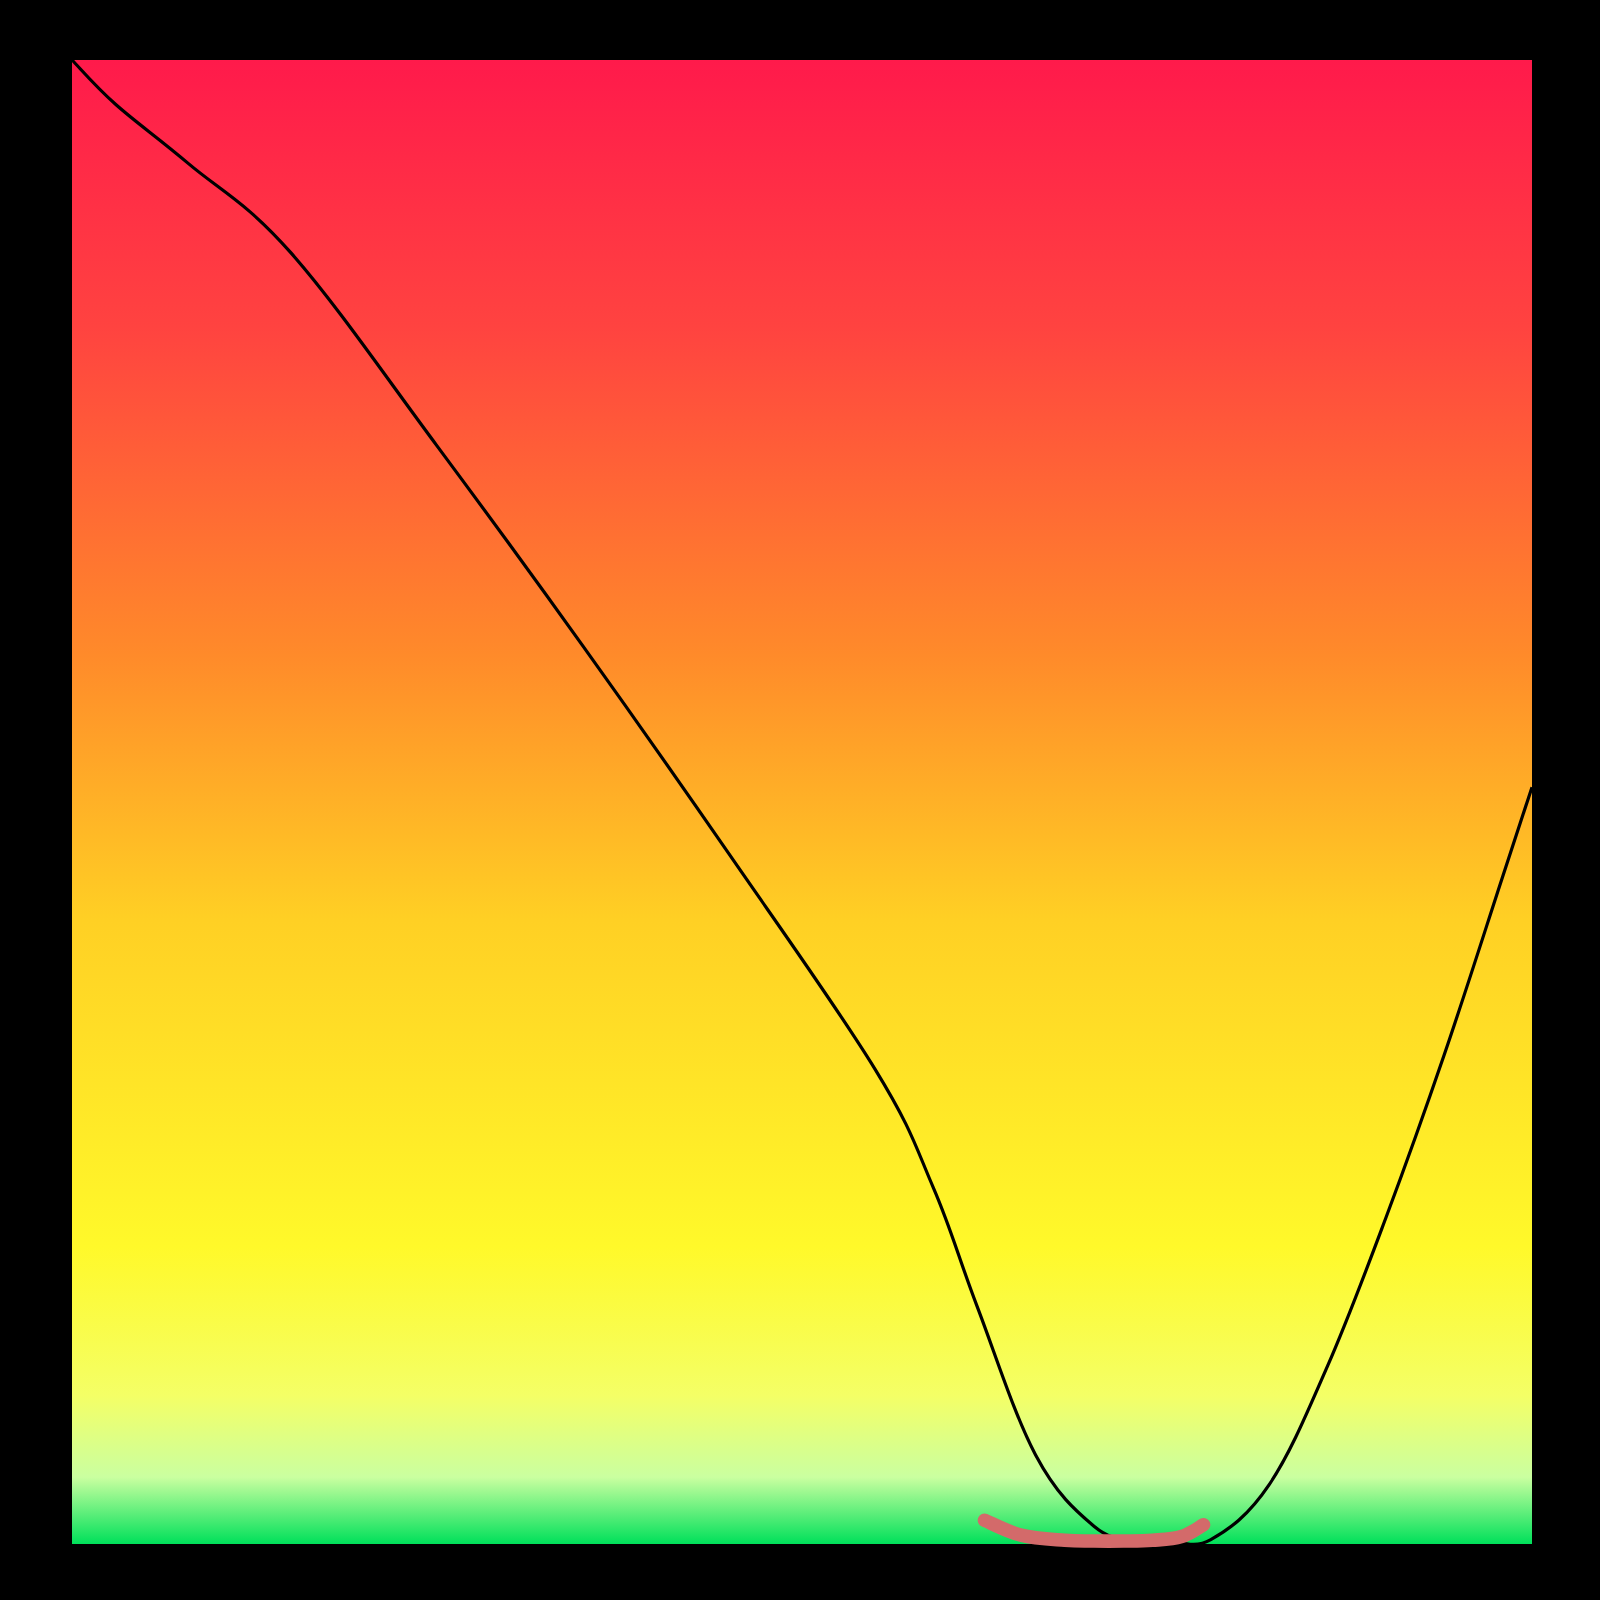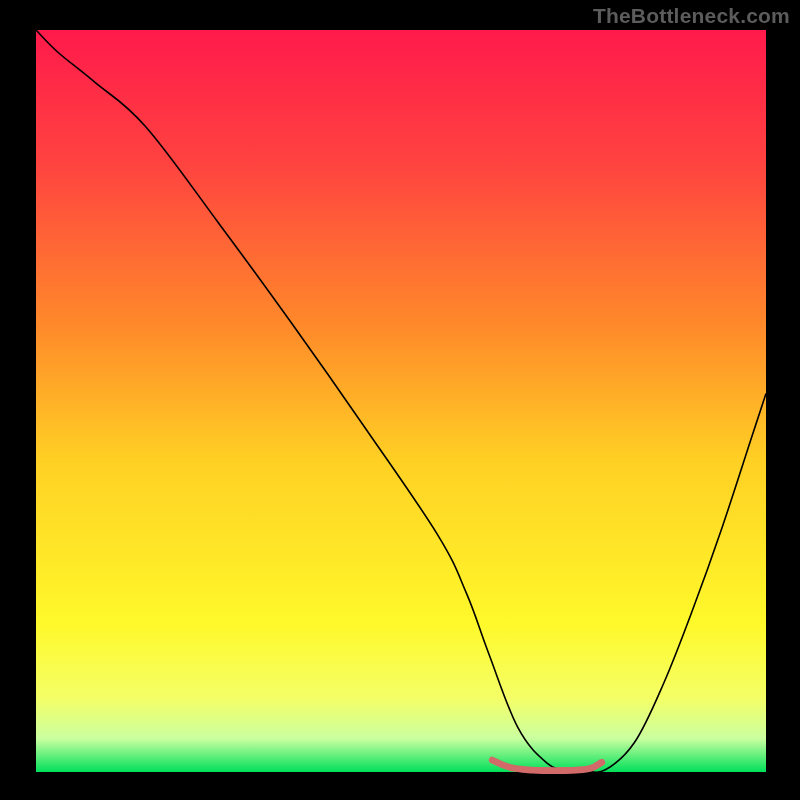--- a/index.html
+++ b/index.html
@@ -27,21 +27,20 @@
     z-index: 10;
   }
   svg {
     display: block;
   }
 </style>
 </head>
 <body>
 
 <div class="chart-wrap">
-  <div class="watermark">TheBottleneck.com</div>
   <svg id="chart-svg" width="800" height="800" viewBox="0 0 800 800">
     <defs>
       <linearGradient id="bg-grad" x1="0" y1="0" x2="0" y2="1">
           <stop offset="0%" stop-color="#ff1a4b"></stop>
           <stop offset="18%" stop-color="#ff4340"></stop>
           <stop offset="40%" stop-color="#ff8a2a"></stop>
           <stop offset="57.99999999999999%" stop-color="#ffd024"></stop>
           <stop offset="80%" stop-color="#fff92a"></stop>
           <stop offset="90%" stop-color="#f4ff66"></stop>
           <stop offset="95.5%" stop-color="#caffa0"></stop>

